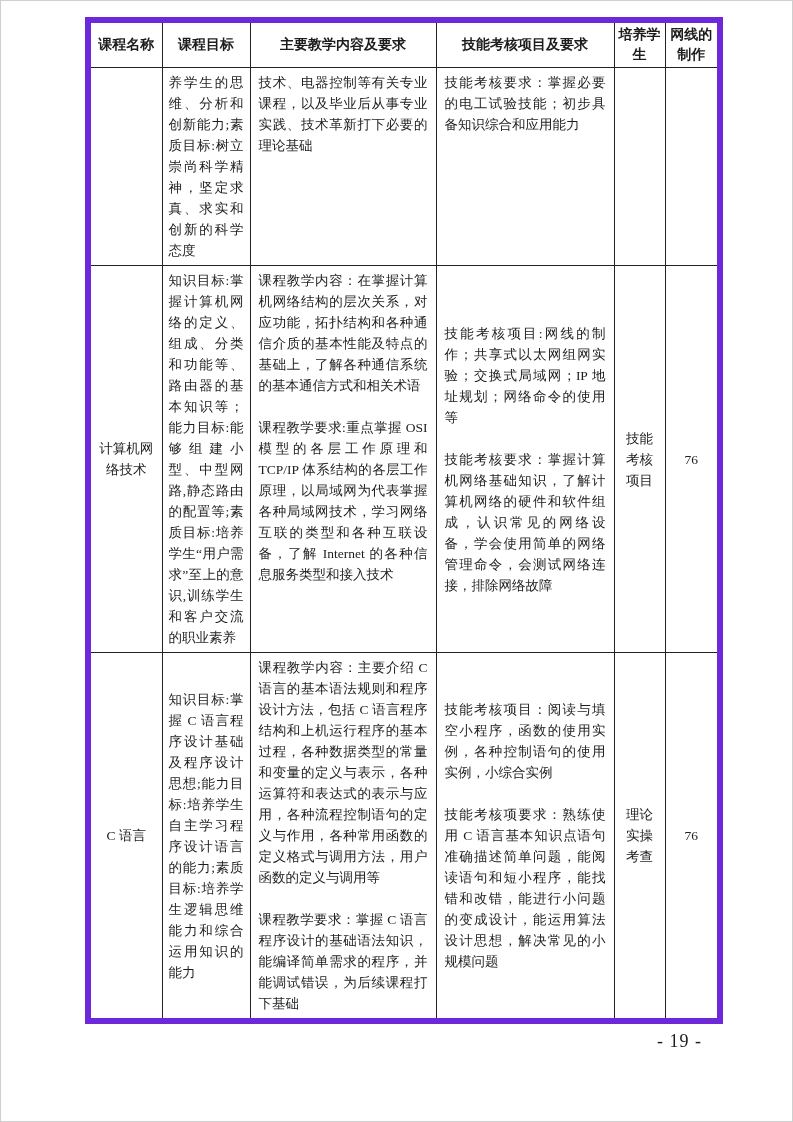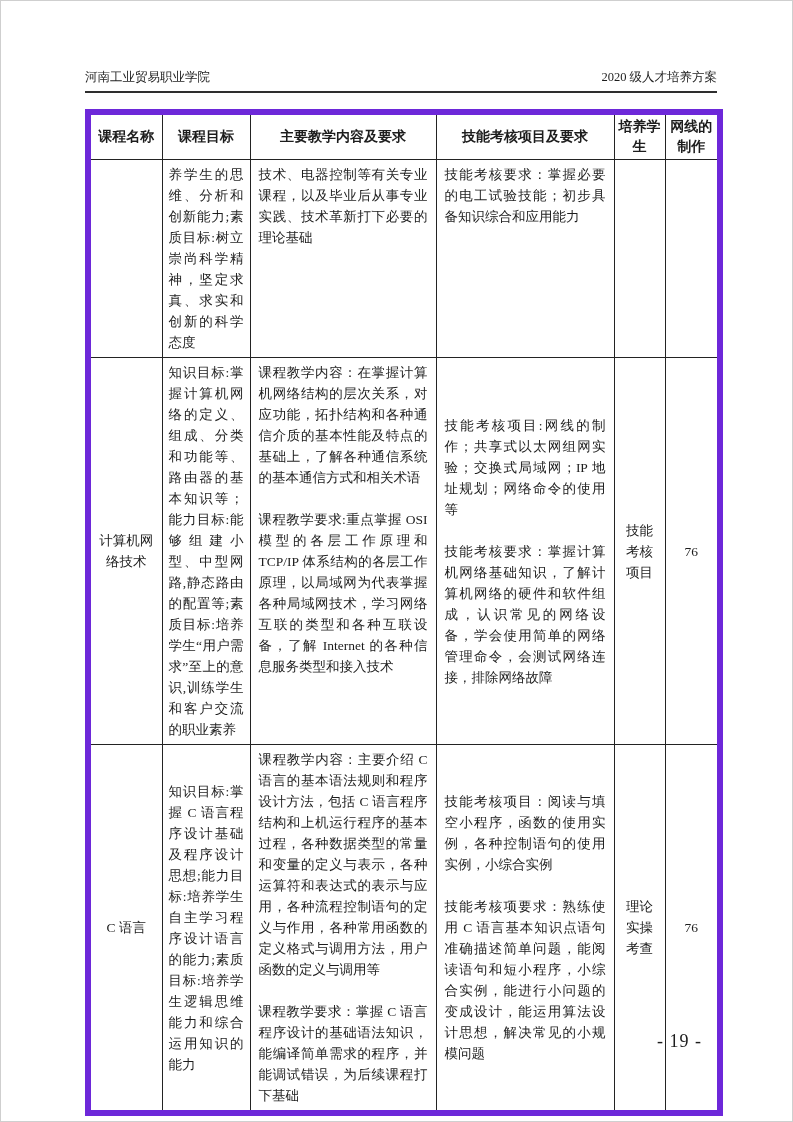--- a/index.html
+++ b/index.html
@@ -69,24 +69,20 @@
     font-size: 18px;
     letter-spacing: 1px;
   }
 </style>
 </head>
 <body>
 
 <div class="page">
   <div class="content">
 
-    <div class="doc-header">
-      <span>河南工业贸易职业学院</span>
-      <span>2020 级人才培养方案</span>
-    </div>
 
     <table class="course-table">
       <colgroup>
         <col style="width:74px">
           <col style="width:88px">
           <col style="width:186px">
         <col style="width:178px">
           <col style="width:51px">
           <col style="width:55px">
       </colgroup>
@@ -138,21 +134,21 @@
           <td class="center-txt">C 语言</td>
           <td class="narrow">
             <p>知识目标:掌握 C 语言程序设计基础及程序设计思想;能力目标:培养学生自主学习程序设计语言的能力;素质目标:培养学生逻辑思维能力和综合运用知识的能力</p>
           </td>
           <td class="v-top">
             <p>课程教学内容：主要介绍 C 语言的基本语法规则和程序设计方法，包括 C 语言程序结构和上机运行程序的基本过程，各种数据类型的常量和变量的定义与表示，各种运算符和表达式的表示与应用，各种流程控制语句的定义与作用，各种常用函数的定义格式与调用方法，用户函数的定义与调用等</p>
             <p>课程教学要求：掌握 C 语言程序设计的基础语法知识，能编译简单需求的程序，并能调试错误，为后续课程打下基础</p>
           </td>
           <td>
             <p>技能考核项目：阅读与填空小程序，函数的使用实例，各种控制语句的使用实例，小综合实例</p>
-            <p>技能考核项要求：熟练使用 C 语言基本知识点语句准确描述简单问题，能阅读语句和短小程序，小综合实例，能进行小问题的变成设计，能运用算法设计思想，解决常见的小规模问题</p>
+            <p>技能考核项要求：熟练使用 C 语言基本知识点语句准确描述简单问题，能阅读语句和短小程序，能找错和改错，能进行小问题的变成设计，能运用算法设计思想，解决常见的小规模问题</p>
           </td>
           <td class="center-txt">理论实操考查</td>
           <td class="center-txt">76</td>
         </tr>
 
       </tbody>
     </table>
   </div>
 
   <div class="page-number">- 19 -</div>

